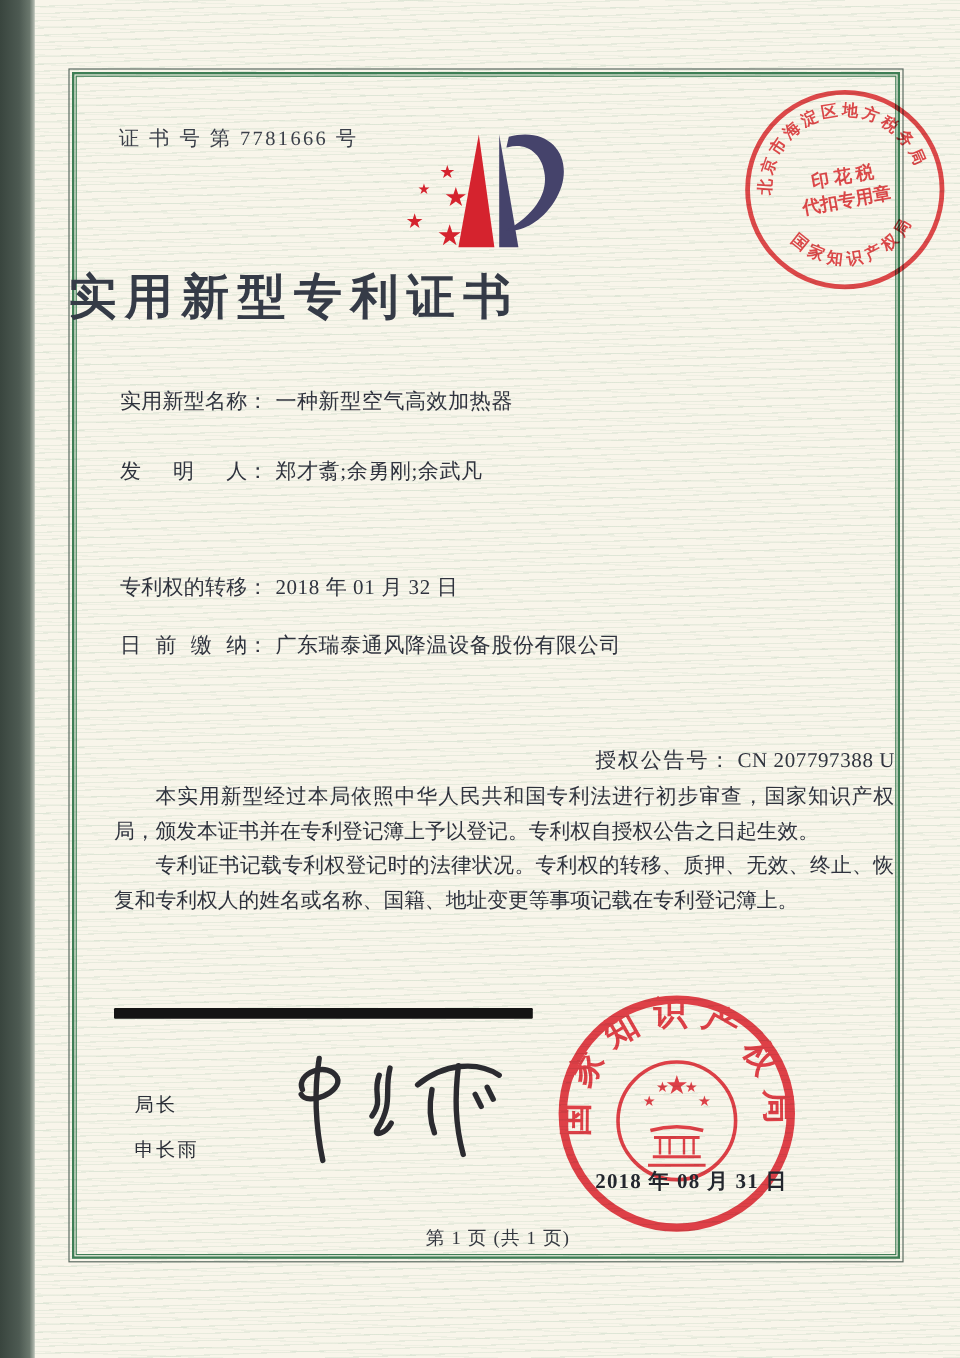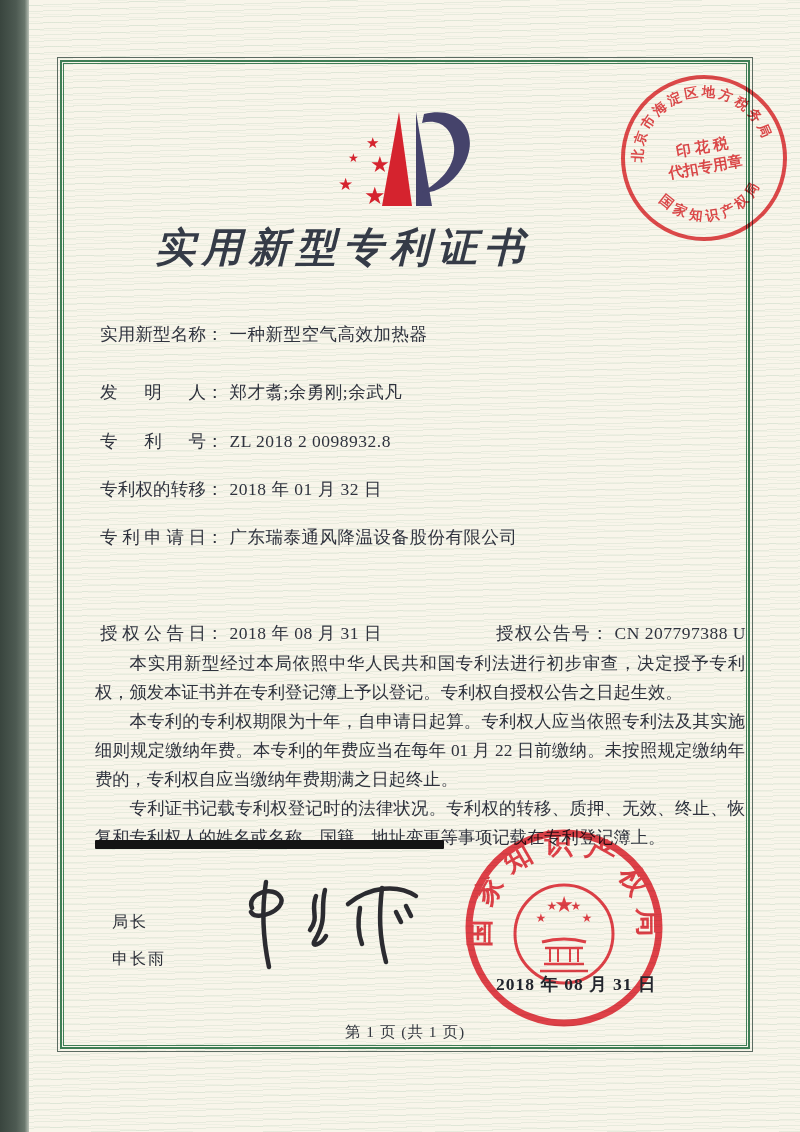--- a/index.html
+++ b/index.html
@@ -24,22 +24,22 @@
     border:1px solid #5c6b62;padding:2px;box-sizing:border-box;
   }
   .frame-mid{width:100%;height:100%;border:2px solid #3e7e55;padding:1px;box-sizing:border-box;}
   .frame-in{width:100%;height:100%;border:1px solid #3e7e55;box-sizing:border-box;}
   .certno{
     position:absolute;left:99px;top:104px;font-size:17px;color:#3a3f49;letter-spacing:2px;
   }
   .logo{position:absolute;left:330px;top:100px;}
   .taxstamp{position:absolute;left:616px;top:70px;opacity:.92;mix-blend-mode:multiply;}
   .title{
-    position:absolute;left:57px;top:220px;width:572px;text-align:center;
-    font-size:40px;font-weight:bold;color:#353b47;letter-spacing:7px;font-style:italic;
+    position:absolute;left:57px;top:220px;width:572px;
+    font-size:40px;font-weight:bold;color:#353b47;letter-spacing:7px;
   }
   .field-row{position:absolute;left:100px;font-size:17.5px;color:#2f333e;white-space:nowrap;}
   .flabel{display:inline-block;width:106px;text-align:justify;text-align-last:justify;-moz-text-align-last:justify;vertical-align:bottom;}
   .fvalue{padding-left:6px;letter-spacing:.5px;}
   .r1{top:322px}.r2{top:380px}.r3{top:429px}.r4{top:477px}.r5{top:525px}.r6{top:573px}.r7{top:621px}
   .authno{position:absolute;left:456px;top:621px;font-size:17.5px;color:#2f333e;white-space:nowrap;margin-left:40px;}
   .authno .alabel{letter-spacing:1.5px;}
   .bodytext{
     position:absolute;left:95px;top:649px;width:650px;
     font-size:17.3px;line-height:29px;color:#2e323d;text-align:justify;
@@ -48,37 +48,38 @@
   .blackbar{position:absolute;left:95px;top:840px;width:349px;height:9px;background:#141414;border-radius:1px;}
   .director{position:absolute;left:112px;top:903px;font-size:16px;color:#2b2f38;line-height:37px;letter-spacing:2px;}
   .signature{position:absolute;left:228px;top:872px;}
   .seal{position:absolute;left:462px;top:826px;opacity:.95;mix-blend-mode:multiply;}
   .sealdate{
     position:absolute;left:496px;top:972px;font-size:17.5px;font-weight:bold;
     color:#23262e;letter-spacing:1px;white-space:nowrap;
   }
   .footer{
     position:absolute;left:57px;top:1022px;width:696px;text-align:center;
-    font-size:15.5px;color:#343840;letter-spacing:1px;
+    font-size:15.5px;color:#343840;letter-spacing:1px;padding-left:10px;
   }
   .redtxt{fill:#e23b40;}
 </style>
 </head>
 <body>
 
 <div class="page">
 
   <div class="spine"></div>
 
   <div class="frame">
     <div class="frame-mid">
         <div class="frame-in"></div>
       </div>
   </div>
 
+  <div class="certno">证 书 号 第 7781666 号</div>
 
   <svg class="logo" width="150" height="118" viewBox="0 0 150 118">
     <path d="M69,12 L82,106 L52,106 Z" fill="#d5232e"></path>
     <path d="M86,12 L102,106 L86,106 Z" fill="#45436b"></path>
     <path d="M94,14 C132,4 152,36 132,68 C120,87 102,94 92,92 C110,82 126,66 124,46 C122,27 108,18 92,23 Z" fill="#45436b"></path>
     <text x="36" y="48" font-size="15" fill="#d5232e">★</text>
     <text x="18" y="62" font-size="12" fill="#d5232e">★</text>
     <text x="40" y="72" font-size="22" fill="#d5232e">★</text>
     <text x="8" y="90" font-size="17" fill="#d5232e">★</text>
     <text x="34" y="104" font-size="24" fill="#d5232e">★</text>
@@ -97,29 +98,26 @@
       </text>
       <text x="88" y="82" text-anchor="middle" font-size="15" font-weight="bold" class="redtxt">印 花 税</text>
       <text x="88" y="102" text-anchor="middle" font-size="15" font-weight="bold" class="redtxt">代扣专用章</text>
     </g>
   </svg>
 
   <div class="title">实用新型专利证书</div>
 
   <div class="field-row r1"><span class="flabel">实用新型名称</span><span>：</span><span class="fvalue">一种新型空气高效加热器</span></div>
   <div class="field-row r2"><span class="flabel">发明人</span><span>：</span><span class="fvalue">郑才翥;余勇刚;余武凡</span></div>
-  <div class="field-row r3"><span class="flabel">专利号</span><span>：</span><span class="fvalue">ZL 2018 2 0098932.8</span></div>
   <div class="field-row r4"><span class="flabel">专利权的转移</span><span>：</span><span class="fvalue">2018 年 01 月 32 日</span></div>
-  <div class="field-row r5"><span class="flabel">专利申请日</span><span>：</span><span class="fvalue">广东瑞泰通风降温设备股份有限公司</span></div>
-  <div class="field-row r7"><span class="flabel">授权公告日</span><span>：</span><span class="fvalue">2018 年 08 月 31 日</span></div>
+  <div class="field-row r5"><span class="flabel">日前缴纳</span><span>：</span><span class="fvalue">广东瑞泰通风降温设备股份有限公司</span></div>
   <div class="authno"><span class="alabel">授权公告号</span><span>：</span><span class="fvalue">CN 207797388 U</span></div>
 
   <div class="bodytext">
-    <p>本实用新型经过本局依照中华人民共和国专利法进行初步审查，决定授予专利权，颁发本证书并在专利登记簿上予以登记。专利权自授权公告之日起生效。</p>
-    <p>本专利的专利权期限为十年，自申请日起算。专利权人应当依照专利法及其实施细则规定缴纳年费。本专利的年费应当在每年 01 月 22 日前缴纳。未按照规定缴纳年费的，专利权自应当缴纳年费期满之日起终止。</p>
+    <p>本实用新型经过本局依照中华人民共和国专利法进行初步审查，国家知识产权局，颁发本证书并在专利登记簿上予以登记。专利权自授权公告之日起生效。</p>
     <p>专利证书记载专利权登记时的法律状况。专利权的转移、质押、无效、终止、恢复和专利权人的姓名或名称、国籍、地址变更等事项记载在专利登记簿上。</p>
   </div>
 
   <div class="blackbar"></div>
 
   <div class="director">
     <div>局长</div>
     <div>申长雨</div>
   </div>
 

